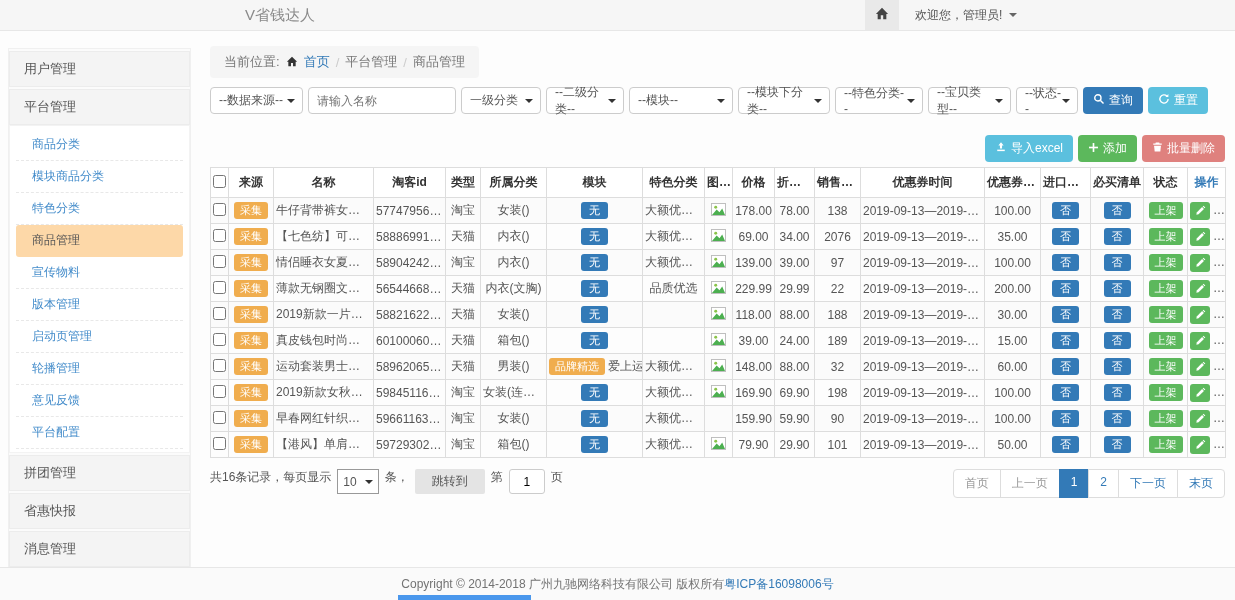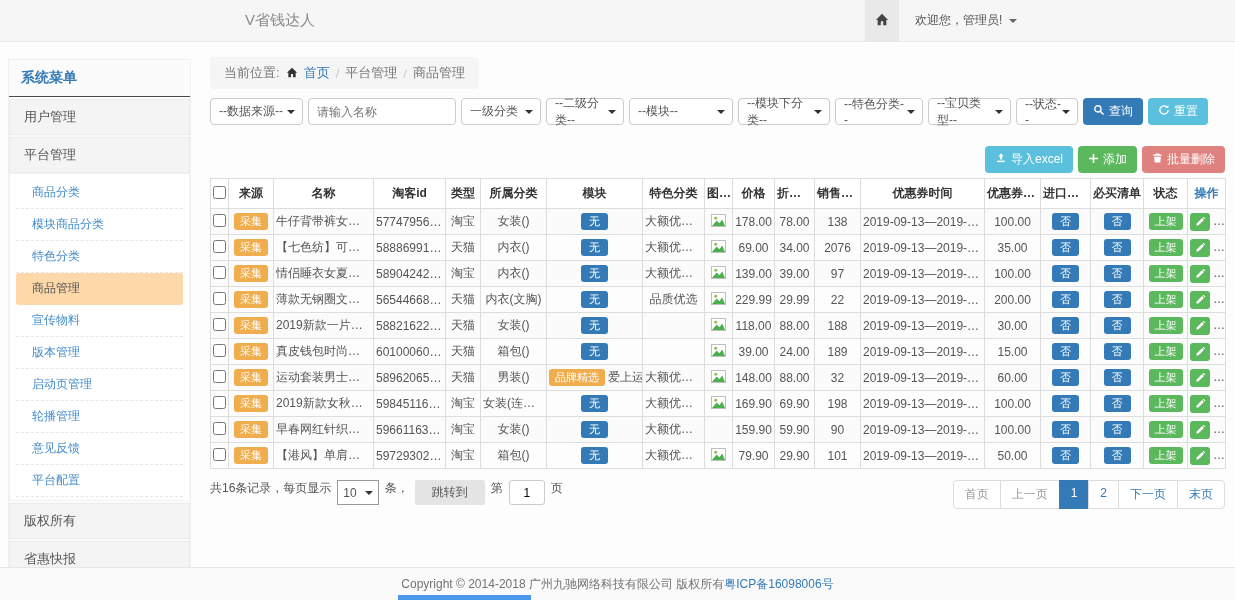--- a/index.html
+++ b/index.html
@@ -1,20 +1,20 @@
 <!DOCTYPE html>
 <html><head>
 <meta charset="utf-8">
 <style>
   html,body{margin:0;padding:0;background:#fff;}
   *{box-sizing:border-box;}
   .page{position:relative;width:1235px;height:600px;overflow:hidden;background:#fdfdfd;
         font-family:"Liberation Sans","DejaVu Sans",sans-serif;color:#333;}
   
-  .topbar{height:42px;background:#f6f6f6;border-bottom:1px solid #e7e7e7;display:flex;align-items:stretch;}
+  .topbar{height:31px;background:#f6f6f6;border-bottom:1px solid #e7e7e7;display:flex;align-items:stretch;}
   .topbar-title{margin-left:245px;color:#8a8a8a;font-size:15px;display:flex;align-items:center;}
   .topbar-right{margin-left:auto;width:370px;display:flex;align-items:stretch;}
   .home-box{width:34px;background:#e9e9e9;display:flex;align-items:center;justify-content:center;cursor:pointer;}
   .welcome{display:flex;align-items:center;gap:7px;margin-left:16px;font-size:12px;color:#555;cursor:pointer;}
   .caret{width:0;height:0;border-left:4px solid transparent;border-right:4px solid transparent;border-top:4px solid #666;display:inline-block;}
   
   .layout{display:flex;align-items:flex-start;}
   
   .sidebar{width:183px;margin:17px 0 0 8px;background:#fbfbfb;border:1px solid #f0f0f0;}
   .side-title{color:#337ab7;font-weight:bold;font-size:14px;padding:9px 12px;border-bottom:1px solid #4a4a4a;}
@@ -94,37 +94,36 @@
       <div class="welcome">
         <span>欢迎您，管理员!</span>
         <span class="caret"></span>
       </div>
     </div>
   </div>
 
   <div class="layout">
 
     <aside class="sidebar">
-      <div class="side-title">系统菜单</div>
       <div>
           <div class="side-group">用户管理</div>
           <div class="side-group">平台管理</div>
           <div class="side-sub">
             <div class="side-sub-item">商品分类</div>
             <div class="side-sub-item">模块商品分类</div>
             <div class="side-sub-item">特色分类</div>
             <div class="side-sub-item active">商品管理</div>
             <div class="side-sub-item">宣传物料</div>
             <div class="side-sub-item">版本管理</div>
             <div class="side-sub-item">启动页管理</div>
             <div class="side-sub-item">轮播管理</div>
             <div class="side-sub-item">意见反馈</div>
             <div class="side-sub-item">平台配置</div>
           </div>
-          <div class="side-group">版权所有</div>
+          <div class="side-group">拼团管理</div>
           <div class="side-group">省惠快报</div>
           <div class="side-group">消息管理</div>
         </div>
     </aside>
 
     <main class="main">
 
       <div class="breadcrumb">
         <span>当前位置:</span>
         <span>

